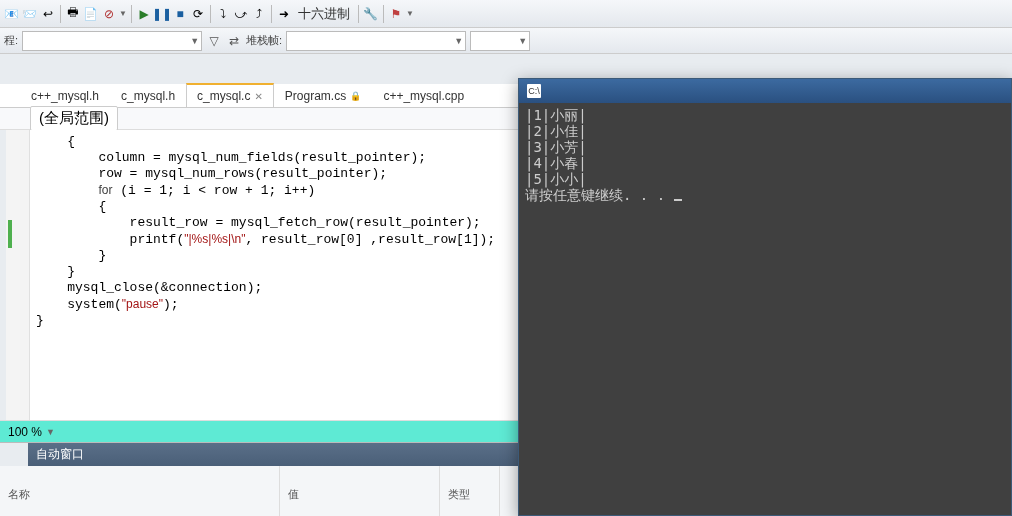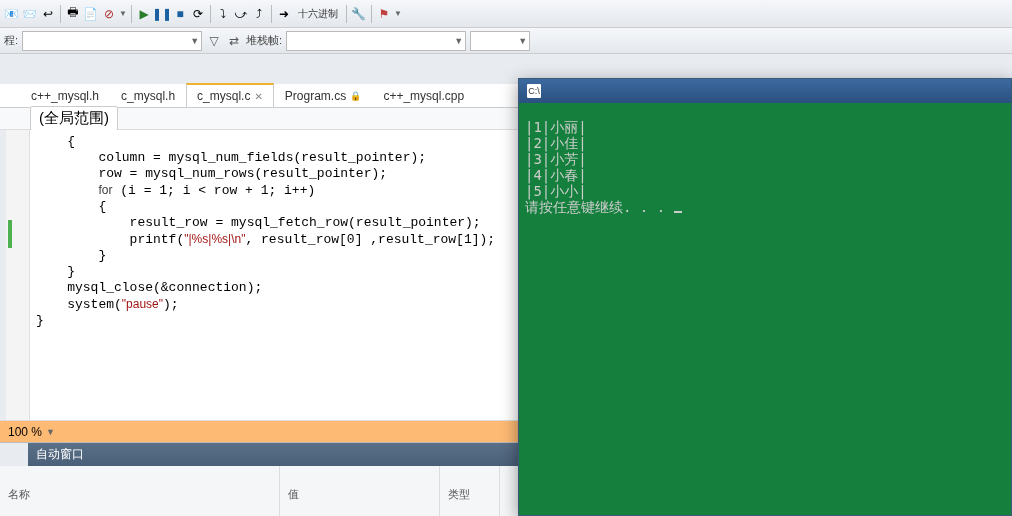--- a/index.html
+++ b/index.html
@@ -1,21 +1,21 @@
 <!DOCTYPE html>
 <html><head>
 <meta charset="utf-8">
 <style>
 * { margin: 0; padding: 0; box-sizing: border-box; font-family: "Microsoft YaHei", "Segoe UI", sans-serif; font-size: 12px; }
 body { background: #e8ecf0; width: 1012px; height: 516px; overflow: hidden; position: relative; }
 
 .toolbar { background: linear-gradient(#f5f7fa, #e4e8ed); border-bottom: 1px solid #ccc; height: 28px; display: flex; align-items: center; padding: 0 4px; gap: 2px; }
 .toolbar .tb-btn { width: 16px; height: 16px; display: flex; align-items: center; justify-content: center; cursor: pointer; border-radius: 2px; }
 .toolbar .sep { width: 1px; height: 18px; background: #bbb; margin: 0 2px; }
-.toolbar .tb-text { font-size: 10px; color: #333; padding: 0 4px; }
+.toolbar .tb-text { font-size: 13px; color: #333; padding: 0 4px; }
 .toolbar .tb-play { color: #2a7d2a; }
 .toolbar .tb-pause { color: #1a5fa0; }
 .toolbar .tb-stop { color: #1a5fa0; }
 .toolbar .tb-drop { width: 8px; font-size: 8px; color: #666; }
 
 .toolbar2 { background: linear-gradient(#f5f7fa, #e4e8ed); border-bottom: 1px solid #ccc; height: 26px; display: flex; align-items: center; padding: 0 4px; gap: 4px; }
 .toolbar2 .lbl { font-size: 11px; color: #444; }
 .toolbar2 .combo { background: #fff; border: 1px solid #bbb; height: 20px; width: 180px; display: flex; align-items: center; justify-content: flex-end; padding-right: 2px; }
 .toolbar2 .combo.small { width: 60px; }
 .toolbar2 .combo .arrow { font-size: 9px; color: #666; }
@@ -33,35 +33,35 @@
 .scope-bar { background: #f8f9fb; border-bottom: 1px solid #ddd; height: 22px; display: flex; align-items: center; padding: 0 10px 0 30px; }
 .scope { background: #fff; border: 1px solid #ccc; padding: 2px 8px; font-size: 15px; border-radius: 2px; }
 
 .code-wrap { background: #fff; position: relative; height: 290px; border-left: 6px solid #e8ecf0; }
 .gutter { position: absolute; left: 0; top: 0; width: 24px; height: 100%; background: #f4f4f4; border-right: 1px solid #e0e0e0; }
 .marker { position: absolute; left: 2px; top: 90px; width: 4px; height: 28px; background: #4fb04f; }
 .code { font-family: Consolas, "Courier New", monospace; font-size: 13px; line-height: 16px; white-space: pre; padding: 4px 0 0 30px; color: #000; }
 .code .kw { color: #404040; }
 .code .str { color: #a31515; }
 
-.zoom-bar { background: #fdba74; border-top: 1px solid #ddd; height: 22px; display: flex; align-items: center; padding: 0 8px; gap: 4px; font-size: 11px; }
+.zoom-bar { background: #5eead4; border-top: 1px solid #ddd; height: 22px; display: flex; align-items: center; padding: 0 8px; gap: 4px; font-size: 11px; }
 .zoom-bar .arrow { font-size: 9px; color: #666; }
 
 .panel { border-top: 1px solid #bbb; }
 .panel-title { background: linear-gradient(#5a6f88, #4a5f78); color: #fff; font-size: 12px; padding: 3px 8px; margin-left: 28px; }
 .panel-head { display: flex; background: #f4f6f8; border-bottom: 1px solid #ddd; }
 .panel-head .col { padding: 21px 8px; font-size: 11px; color: #555; border-right: 1px solid #ddd; }
 .panel-head .col1 { width: 280px; }
 .panel-head .col2 { width: 160px; }
 .panel-head .col3 { width: 60px; }
 
 .console { position: absolute; top: 78px; left: 518px; width: 494px; height: 438px; background: #fff; border: 1px solid #3c5a78; box-shadow: 0 4px 16px rgba(0,0,0,0.4); }
 .console-title { background: linear-gradient(#3c6aa0, #2a5080); color: #fff; height: 24px; display: flex; align-items: center; padding: 0 8px; gap: 6px; font-size: 12px; }
 .console-title .ico { width: 14px; height: 14px; background: #fff; display: flex; align-items: center; justify-content: center; font-size: 9px; color: #333; border-radius: 1px; }
-.console-body { background: #15803d; color: #ccc; font-family: "NSimSun", SimSun, monospace; font-size: 14px; line-height: 16px; padding: 16px 6px; height: calc(100% - 24px); white-space: pre; }
+.console-body { background: #404040; color: #ccc; font-family: "NSimSun", SimSun, monospace; font-size: 14px; line-height: 16px; padding: 4px 6px; height: calc(100% - 24px); white-space: pre; }
 .cursor { display: inline-block; width: 8px; height: 2px; background: #ccc; vertical-align: bottom; margin-bottom: 2px; }
 </style>
 </head>
 <body>
 
 <div class="toolbar">
   <span class="tb-btn">📧</span>
   <span class="tb-btn">📨</span>
   <span class="tb-btn">↩</span>
   <span class="sep"></span>

